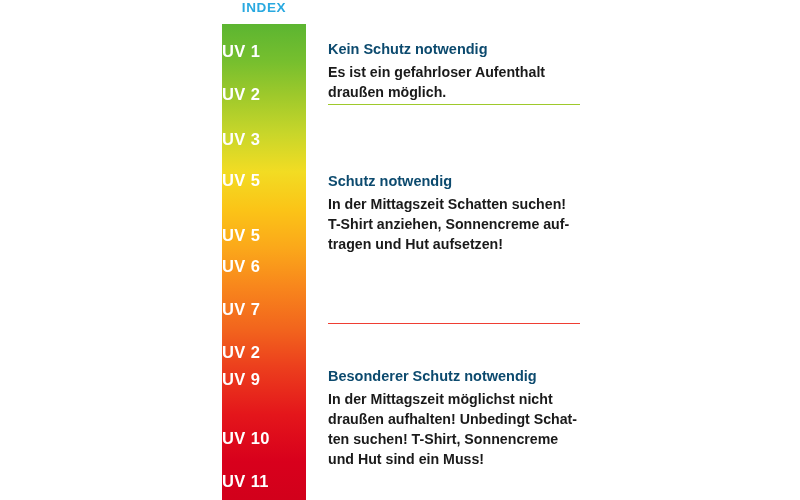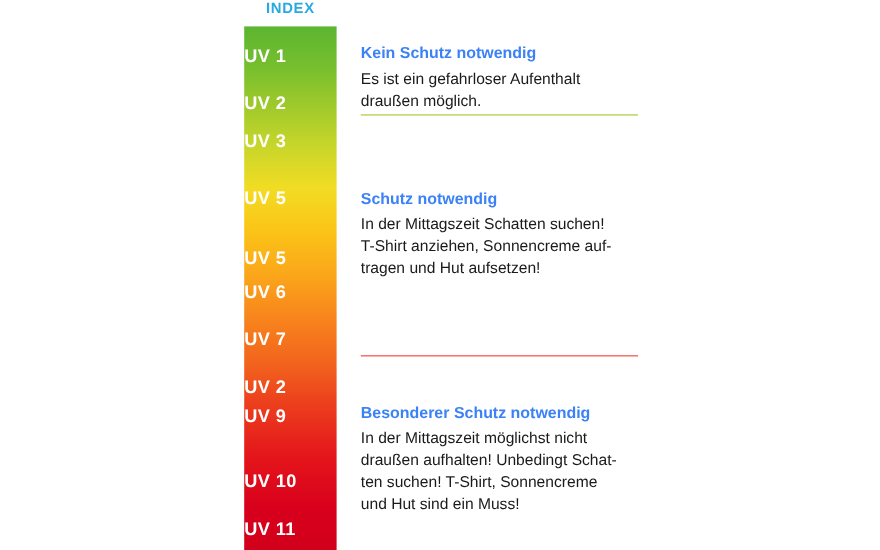--- a/index.html
+++ b/index.html
@@ -78,33 +78,33 @@
 
   .block {
     position: absolute;
     left: 0;
     width: 262px;
   }
 
   .block-title {
     font-size: 14.5px;
     font-weight: bold;
-    color: #3b82f6;
+    color: #0c4a6e;
     margin: 0 0 3px 0;
     line-height: 1.3;
   }
 
   .block-body {
     font-size: 14.2px;
     color: #1a1a1a;
     line-height: 1.42;
     margin: 0;
   }
 
-  .block-body div { white-space: pre; }
+  .block-body div { white-space: pre; font-weight: bold; }
 
   
   .divider {
     position: absolute;
     left: 328px;
     width: 252px;
     height: 0;
     border-top: 1px solid #9ec92b;
   }
   .divider.red { border-top-color: #ef3e33; }
@@ -112,21 +112,21 @@
 </head>
 <body>
 
 <div id="chart">
 
   <div class="index-title">INDEX</div>
 
   <div class="scale">
     <div class="scale-label" style="top:18px">UV 1</div>
     <div class="scale-label" style="top:61px">UV 2</div>
-    <div class="scale-label" style="top:96px">UV 3</div>
+    <div class="scale-label" style="top:106px">UV 3</div>
     <div class="scale-label" style="top:147px">UV 5</div>
     <div class="scale-label" style="top:202px">UV 5</div>
     <div class="scale-label" style="top:233px">UV 6</div>
     <div class="scale-label" style="top:276px">UV 7</div>
     <div class="scale-label" style="top:319px">UV 2</div>
     <div class="scale-label" style="top:346px">UV 9</div>
     <div class="scale-label" style="top:405px">UV 10</div>
     <div class="scale-label" style="top:448px">UV 11</div>
   </div>
 

